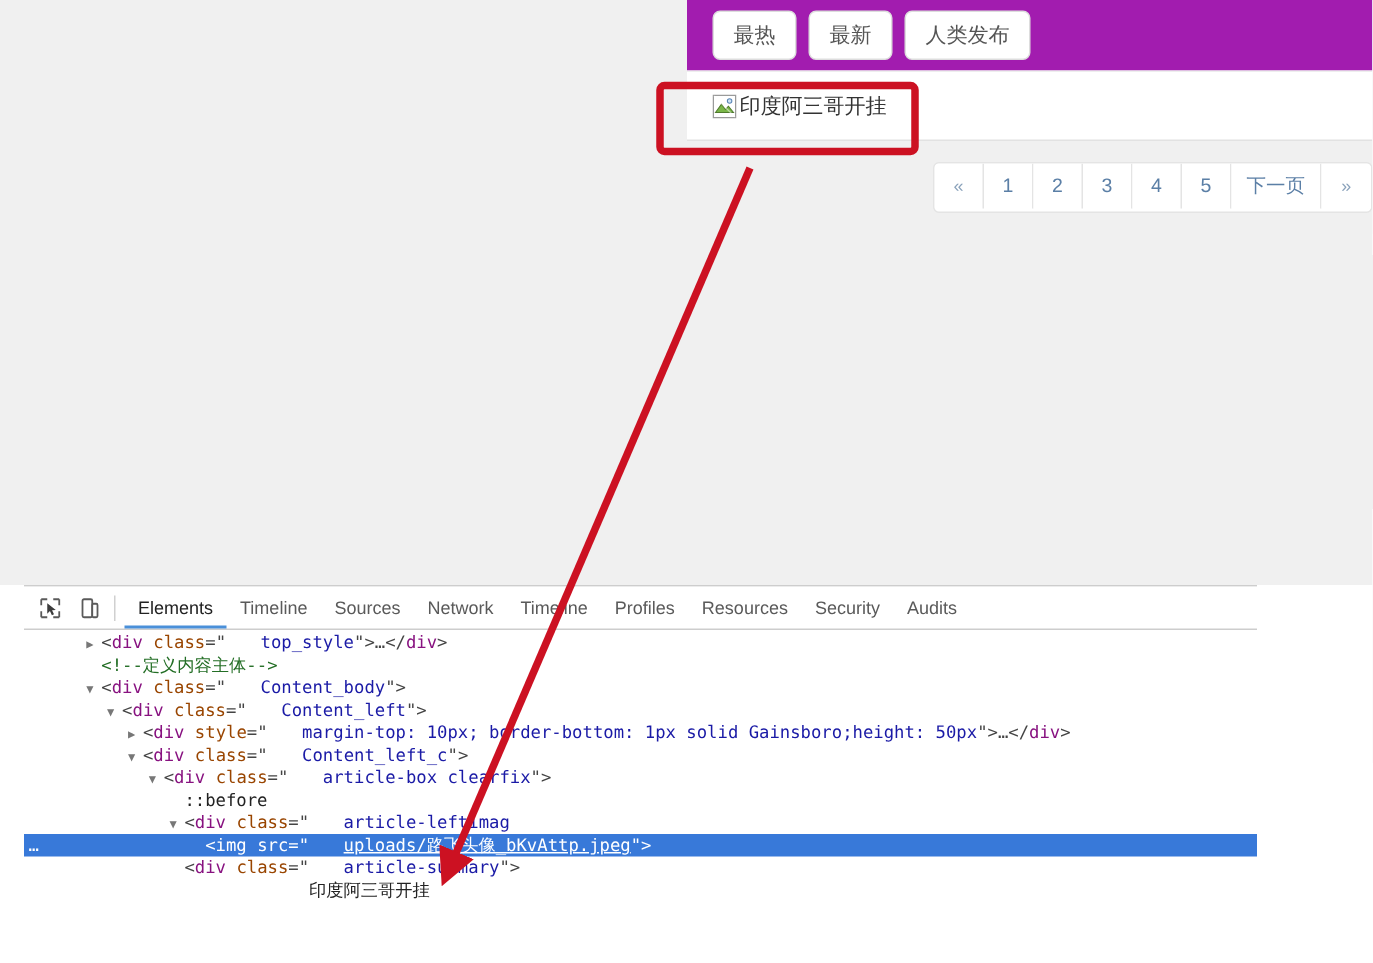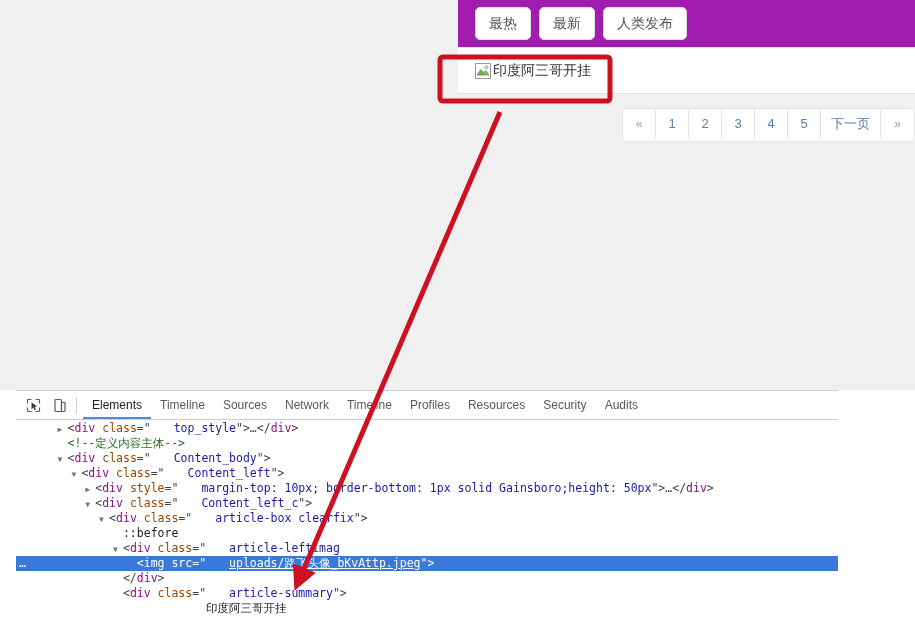--- a/index.html
+++ b/index.html
@@ -295,21 +295,20 @@
       <div class="dom-line"><span>      </span><span class="arrow">▶</span><span class="punc">&lt;</span><span class="tag">div</span><span class="punc"> </span><span class="attr">class</span><span class="punc">="</span><span class="val">top_style</span><span class="punc">"&gt;…&lt;/</span><span class="tag">div</span><span class="punc">&gt;</span></div>
       <div class="dom-line"><span>      </span><span class="arrow"> </span><span class="comment">&lt;!--定义内容主体--&gt;</span></div>
       <div class="dom-line"><span>      </span><span class="arrow">▼</span><span class="punc">&lt;</span><span class="tag">div</span><span class="punc"> </span><span class="attr">class</span><span class="punc">="</span><span class="val">Content_body</span><span class="punc">"&gt;</span></div>
       <div class="dom-line"><span>        </span><span class="arrow">▼</span><span class="punc">&lt;</span><span class="tag">div</span><span class="punc"> </span><span class="attr">class</span><span class="punc">="</span><span class="val">Content_left</span><span class="punc">"&gt;</span></div>
       <div class="dom-line"><span>          </span><span class="arrow">▶</span><span class="punc">&lt;</span><span class="tag">div</span><span class="punc"> </span><span class="attr">style</span><span class="punc">="</span><span class="val">margin-top: 10px; border-bottom: 1px solid Gainsboro;height: 50px</span><span class="punc">"&gt;…&lt;/</span><span class="tag">div</span><span class="punc">&gt;</span></div>
       <div class="dom-line"><span>          </span><span class="arrow">▼</span><span class="punc">&lt;</span><span class="tag">div</span><span class="punc"> </span><span class="attr">class</span><span class="punc">="</span><span class="val">Content_left_c</span><span class="punc">"&gt;</span></div>
       <div class="dom-line"><span>            </span><span class="arrow">▼</span><span class="punc">&lt;</span><span class="tag">div</span><span class="punc"> </span><span class="attr">class</span><span class="punc">="</span><span class="val">article-box clearfix</span><span class="punc">"&gt;</span></div>
       <div class="dom-line"><span>              </span><span class="arrow"> </span><span class="pseudo">::before</span></div>
       <div class="dom-line"><span>              </span><span class="arrow">▼</span><span class="punc">&lt;</span><span class="tag">div</span><span class="punc"> </span><span class="attr">class</span><span class="punc">="</span><span class="val">article-leftimag</span></div>
       <div class="dom-line selected"><span class="ellipsis-badge">…</span><span>                </span><span class="arrow"> </span><span class="punc">&lt;</span><span class="tag">img</span><span class="punc"> </span><span class="attr">src</span><span class="punc">="</span><span class="val">uploads/路飞头像_bKvAttp.jpeg</span><span class="punc">"&gt;</span></div>
-      <div class="dom-line"><span>              </span><span class="arrow"> </span><span class="punc">&lt;/</span><span class="tag">div</span><span class="punc">&gt;</span></div>
       <div class="dom-line"><span>              </span><span class="arrow"> </span><span class="punc">&lt;</span><span class="tag">div</span><span class="punc"> </span><span class="attr">class</span><span class="punc">="</span><span class="val">article-summary</span><span class="punc">"&gt;</span></div>
       <div class="dom-line"><span>                          </span><span class="arrow"> </span><span class="plaintext">印度阿三哥开挂</span></div>
     </div>
 </div>
 
 <svg id="annotation" viewBox="0 0 915 642" xmlns="http://www.w3.org/2000/svg">
   <defs>
     <marker id="arrowhead" markerWidth="5" markerHeight="5" refX="2.2" refY="2.5" orient="auto">
       <path d="M0,0 L5,2.5 L0,5 z" fill="#cc1122"></path>
     </marker>

